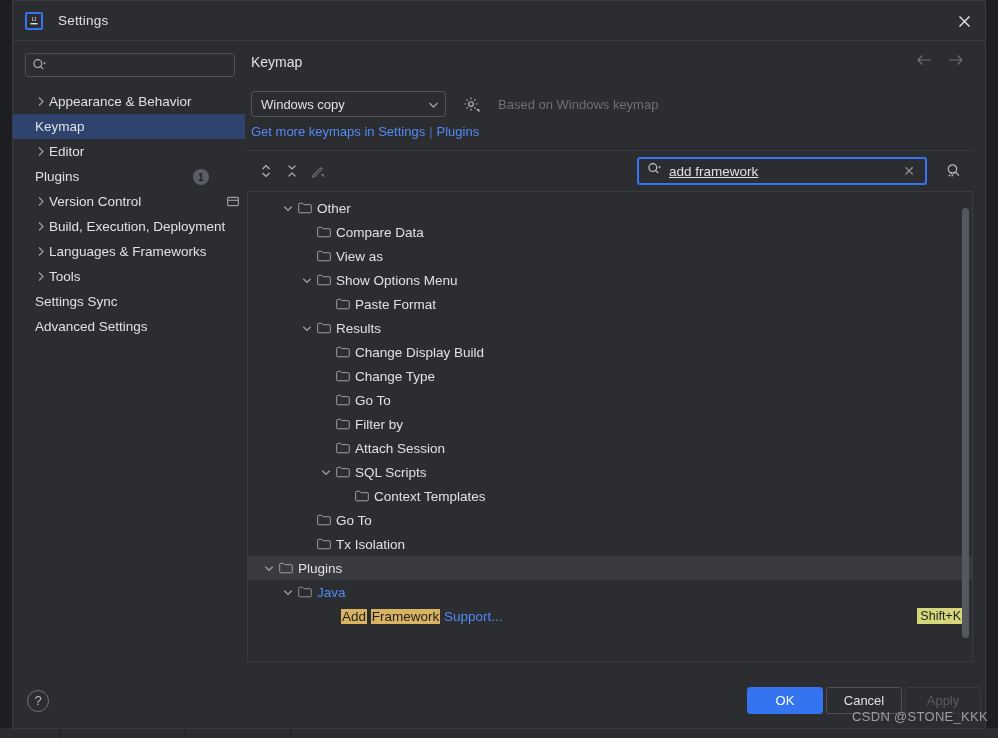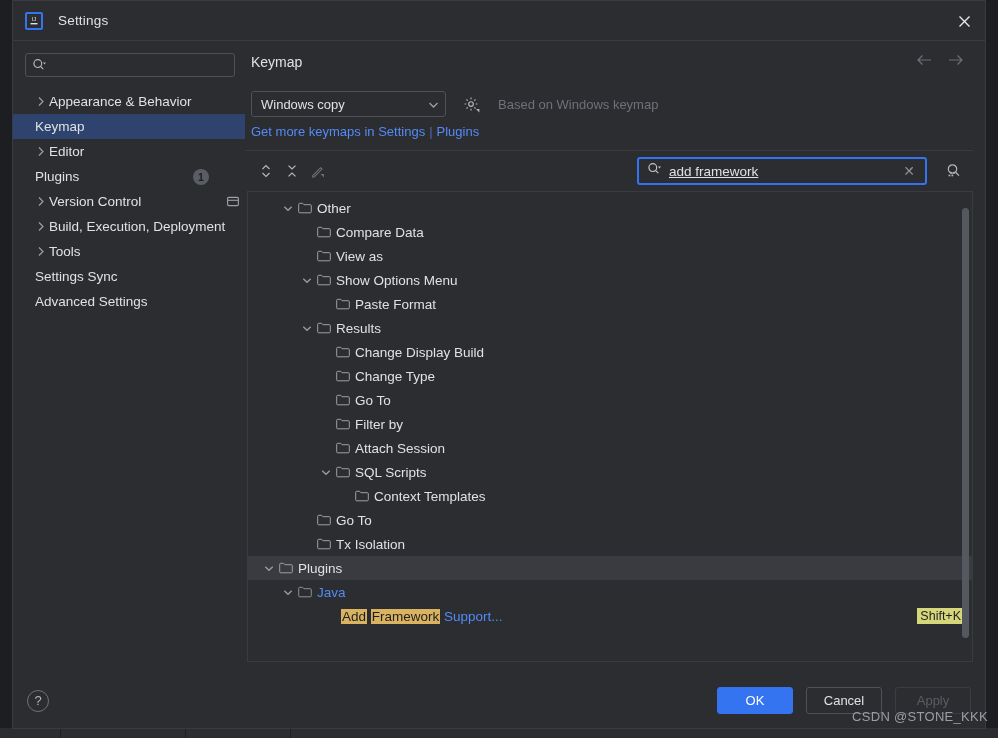--- a/index.html
+++ b/index.html
@@ -106,21 +106,21 @@
     font-size:12.5px; padding:1px 3px; }
   .scrollbar { position:absolute; right:3px; top:16px; width:7px; height:430px;
     background:#55585e; border-radius:4px; cursor:pointer; }
 
   
   .footer { height:56px; flex:0 0 56px; display:flex; align-items:center;
     padding:0 14px; position:relative; border-top:1px solid #2b2d30; }
   .help-btn { width:22px; height:22px; border:1px solid #6e7177; border-radius:50%;
     display:flex; align-items:center; justify-content:center; color:#b4b6ba;
     font-size:13px; cursor:pointer; }
-  .btns { position:absolute; right:14px; display:flex; gap:13px; }
+  .btns { position:absolute; right:4px; display:flex; gap:3px; }
   .btn { min-width:76px; height:27px; border-radius:3px; font-size:13px;
     display:flex; align-items:center; justify-content:center; cursor:pointer; }
   .btn.primary { background:#3574f0; color:#fff; border:1px solid #3574f0; }
   .btn.normal { background:#2b2d30; color:#dfe1e5; border:1px solid #4e5157; }
   .btn.disabled { background:#2b2d30; color:#5a5d63; border:1px solid #3b3d42; cursor:default; }
 
   .watermark { position:absolute; right:10px; bottom:14px; color:#9a9da3;
     font-size:13px; letter-spacing:.3px; }
 </style>
 </head>
@@ -207,20 +207,28 @@
               </svg>
             </span>
             <span class="label">Build, Execution, Deployment</span>
           </div>
           <div class="side-item has-arrow">
             <span class="arrow">
               <svg width="8" height="11" viewBox="0 0 8 11">
                 <path d="M2 1.5 L6 5.5 L2 9.5" stroke="#9da0a6" stroke-width="1.2" fill="none"></path>
               </svg>
             </span>
+            <span class="label">Languages &amp; Frameworks</span>
+          </div>
+          <div class="side-item has-arrow">
+            <span class="arrow">
+              <svg width="8" height="11" viewBox="0 0 8 11">
+                <path d="M2 1.5 L6 5.5 L2 9.5" stroke="#9da0a6" stroke-width="1.2" fill="none"></path>
+              </svg>
+            </span>
             <span class="label">Tools</span>
           </div>
           <div class="side-item">
             <span class="label">Settings Sync</span>
           </div>
           <div class="side-item">
             <span class="label">Advanced Settings</span>
           </div>
         </div>
     </div>

